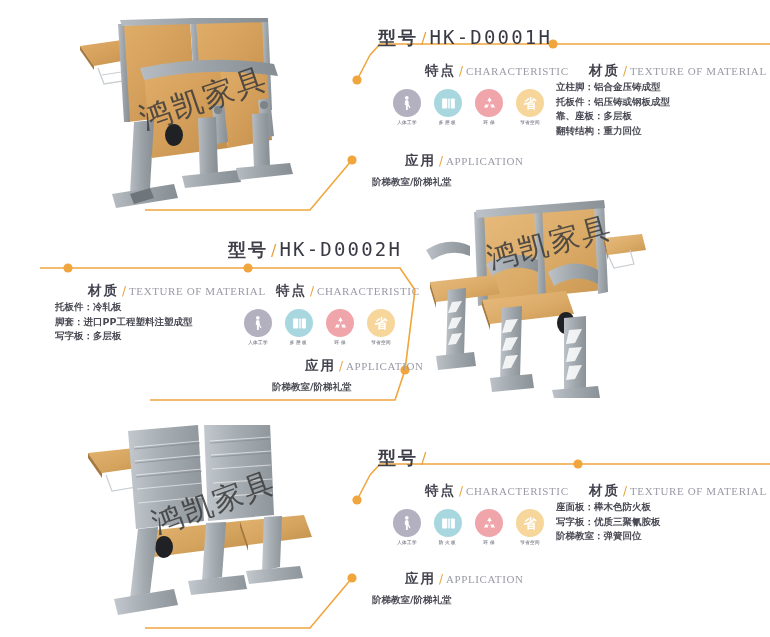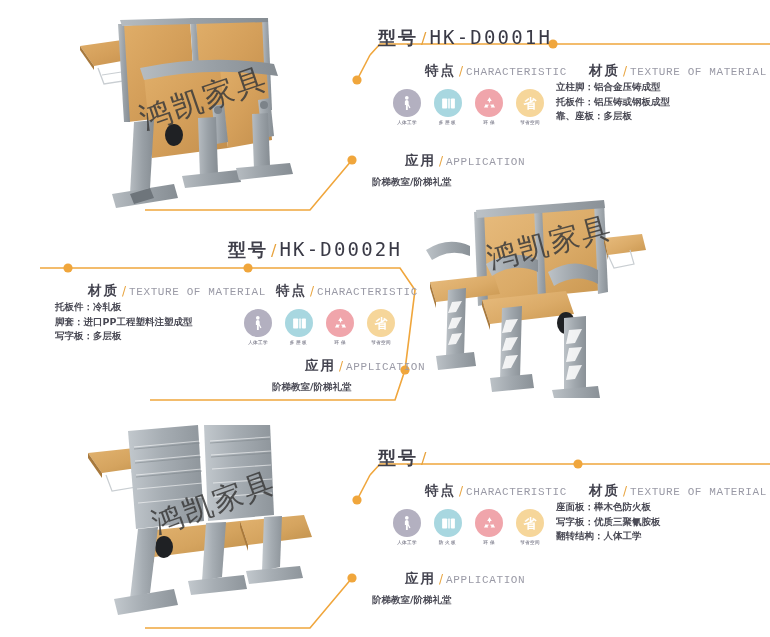--- a/index.html
+++ b/index.html
@@ -36,21 +36,21 @@
   .model-code {
     font-size: 19px; font-weight: 400; color: #3a3a46;
     letter-spacing: 2.2px; font-family: "DejaVu Sans Mono","Liberation Mono",monospace;
   }
 
   .sec-head { display:flex; align-items:baseline; white-space:nowrap; }
   .sec-cn { font-size: 13.5px; font-weight:700; color:#43434f; letter-spacing:2px;margin-left:33px; }
   .sec-slash { font-size:12px; color:#e8a33d; margin:0 3px; }
   .sec-en {
     font-size: 11px; color:#9a9aa6; letter-spacing:.6px;
-    font-family: Liberation Mono, monospace;
+    font-family: Liberation Serif, serif;
   }
 
   .spec-list { }
   .spec-line {
     font-size: 9.5px; color:#4a4a55; font-weight:700;
     line-height: 14.5px; white-space:nowrap;
     font-family: "DejaVu Sans","Liberation Sans",sans-serif;
   }
 
   .app-value {
@@ -330,20 +330,21 @@
   <div class="block" style="left:556px; top:62px;">
     <div class="sec-head">
       <span class="sec-cn">材质</span>
       <span class="sec-slash">/</span>
       <span class="sec-en">TEXTURE OF MATERIAL</span>
     </div>
     <div class="spec-list">
       <div class="spec-line">立柱脚：铝合金压铸成型</div>
       <div class="spec-line">托板件：铝压铸或钢板成型</div>
       <div class="spec-line">靠、座板：多层板</div>
+      <div class="spec-line">翻转结构：重力回位</div>
     </div>
   </div>
 
   <div class="block" style="left:372px; top:152px;">
     <div class="sec-head">
       <span class="sec-cn">应用</span>
       <span class="sec-slash">/</span>
       <span class="sec-en">APPLICATION</span>
     </div>
     <div class="app-value">阶梯教室/阶梯礼堂</div>
@@ -480,21 +481,21 @@
 
   <div class="block" style="left:556px; top:482px;">
     <div class="sec-head">
       <span class="sec-cn">材质</span>
       <span class="sec-slash">/</span>
       <span class="sec-en">TEXTURE OF MATERIAL</span>
     </div>
     <div class="spec-list">
       <div class="spec-line">座面板：榉木色防火板</div>
       <div class="spec-line">写字板：优质三聚氰胺板</div>
-      <div class="spec-line">翻转结构：人体工学</div>
+      <div class="spec-line">阶梯教室：弹簧回位</div>
     </div>
   </div>
 
   <div class="block" style="left:372px; top:570px;">
     <div class="sec-head">
       <span class="sec-cn">应用</span>
       <span class="sec-slash">/</span>
       <span class="sec-en">APPLICATION</span>
     </div>
     <div class="app-value">阶梯教室/阶梯礼堂</div>

